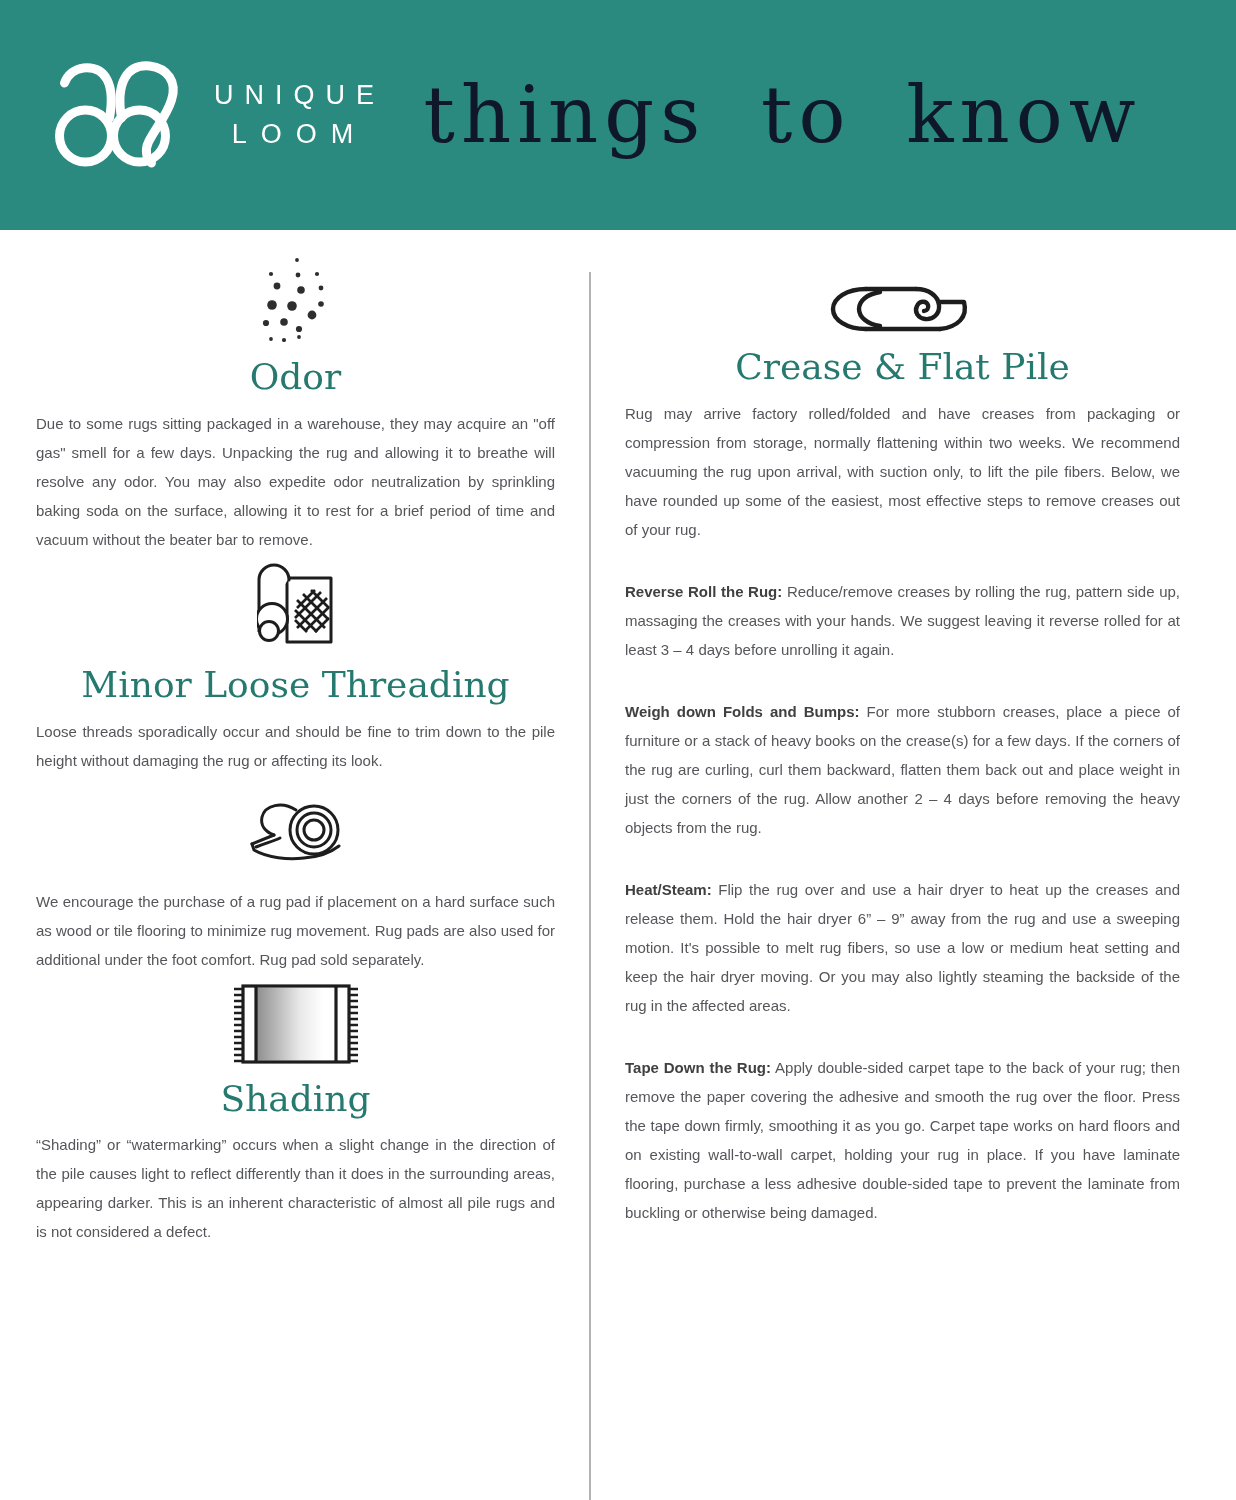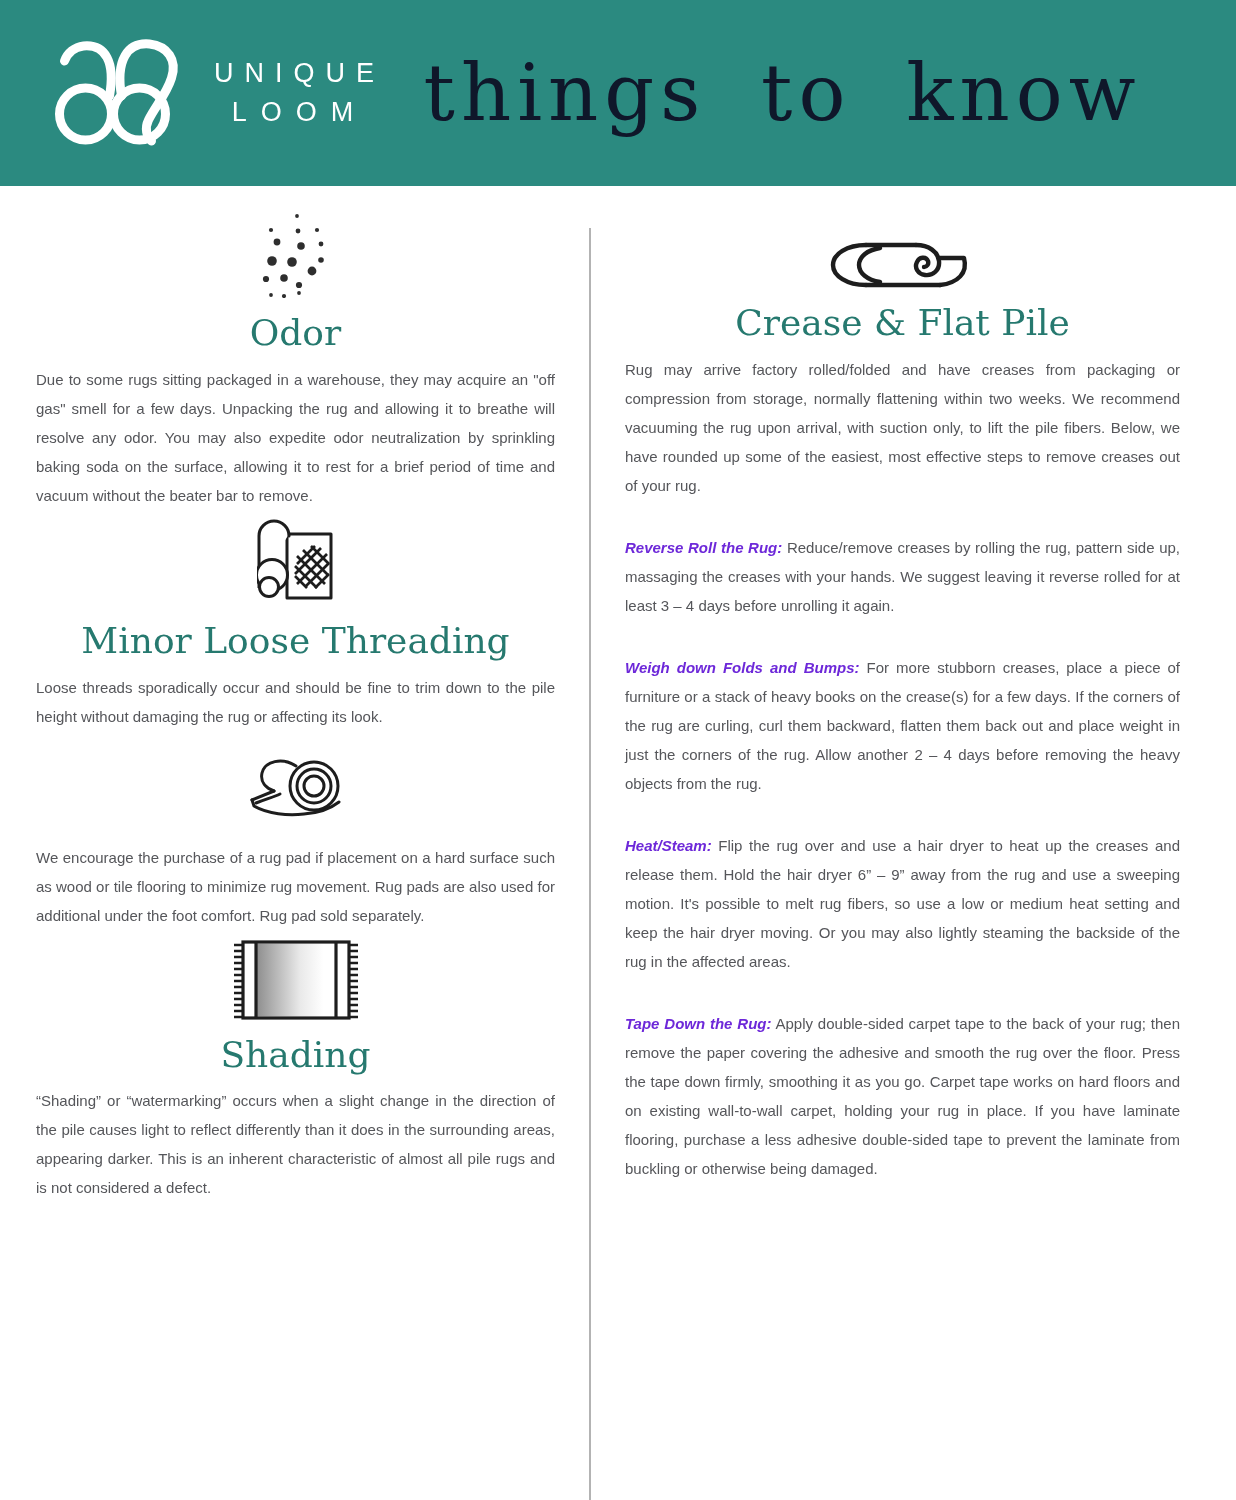--- a/index.html
+++ b/index.html
@@ -3,21 +3,21 @@
 <meta charset="utf-8">
 <style>
   html,body{margin:0;padding:0;}
   body{
     width:1236px;height:1500px;background:#ffffff;overflow:hidden;
     font-family:"Liberation Sans", sans-serif;
     -webkit-font-smoothing:antialiased;
   }
   
   .header{
-    height:186px;background:#2B8A80;display:flex;align-items:center;
+    height:230px;background:#2B8A80;display:flex;align-items:center;
     padding:0 46px;box-sizing:border-box;
   }
   .logo-block{display:flex;align-items:center;gap:26px;flex:0 0 auto;}
   .logo-mark svg{display:block;}
   .brand{color:#ffffff;text-align:center;line-height:1.45;}
   .brand .b1{font-size:27px;letter-spacing:11px;}
   .brand .b2{font-size:27px;letter-spacing:14px;}
   .page-title{
     flex:1;text-align:center;color:#0f172a;
     font-family:"DejaVu Serif", serif;
@@ -44,21 +44,21 @@
     font-family:"DejaVu Serif", serif;font-weight:normal;
     color:#26796F;font-size:36px;line-height:1.3;
     margin:12px 0 4px 0;
   }
   .body-text{
     margin:8px;color:#55565A;font-size:15px;line-height:29px;
     text-align:justify;
   }
   .rc-head{margin-top:56px;}
   .tip{margin-top:33px;}
-  .tip b{color:#6d28d9;font-weight:bold;font-style:italic;}
+  .tip b{color:#404040;font-weight:bold;}
   .icon-stroke{stroke:#1d1d1d;fill:none;stroke-width:3;}
 </style>
 </head>
 <body>
 
 <div class="header">
   <div class="logo-block">
     <div class="logo-mark">
       <svg width="142" height="118" viewBox="0 0 135 118">
         <g fill="none" stroke="#ffffff" stroke-width="9" stroke-linecap="round">

